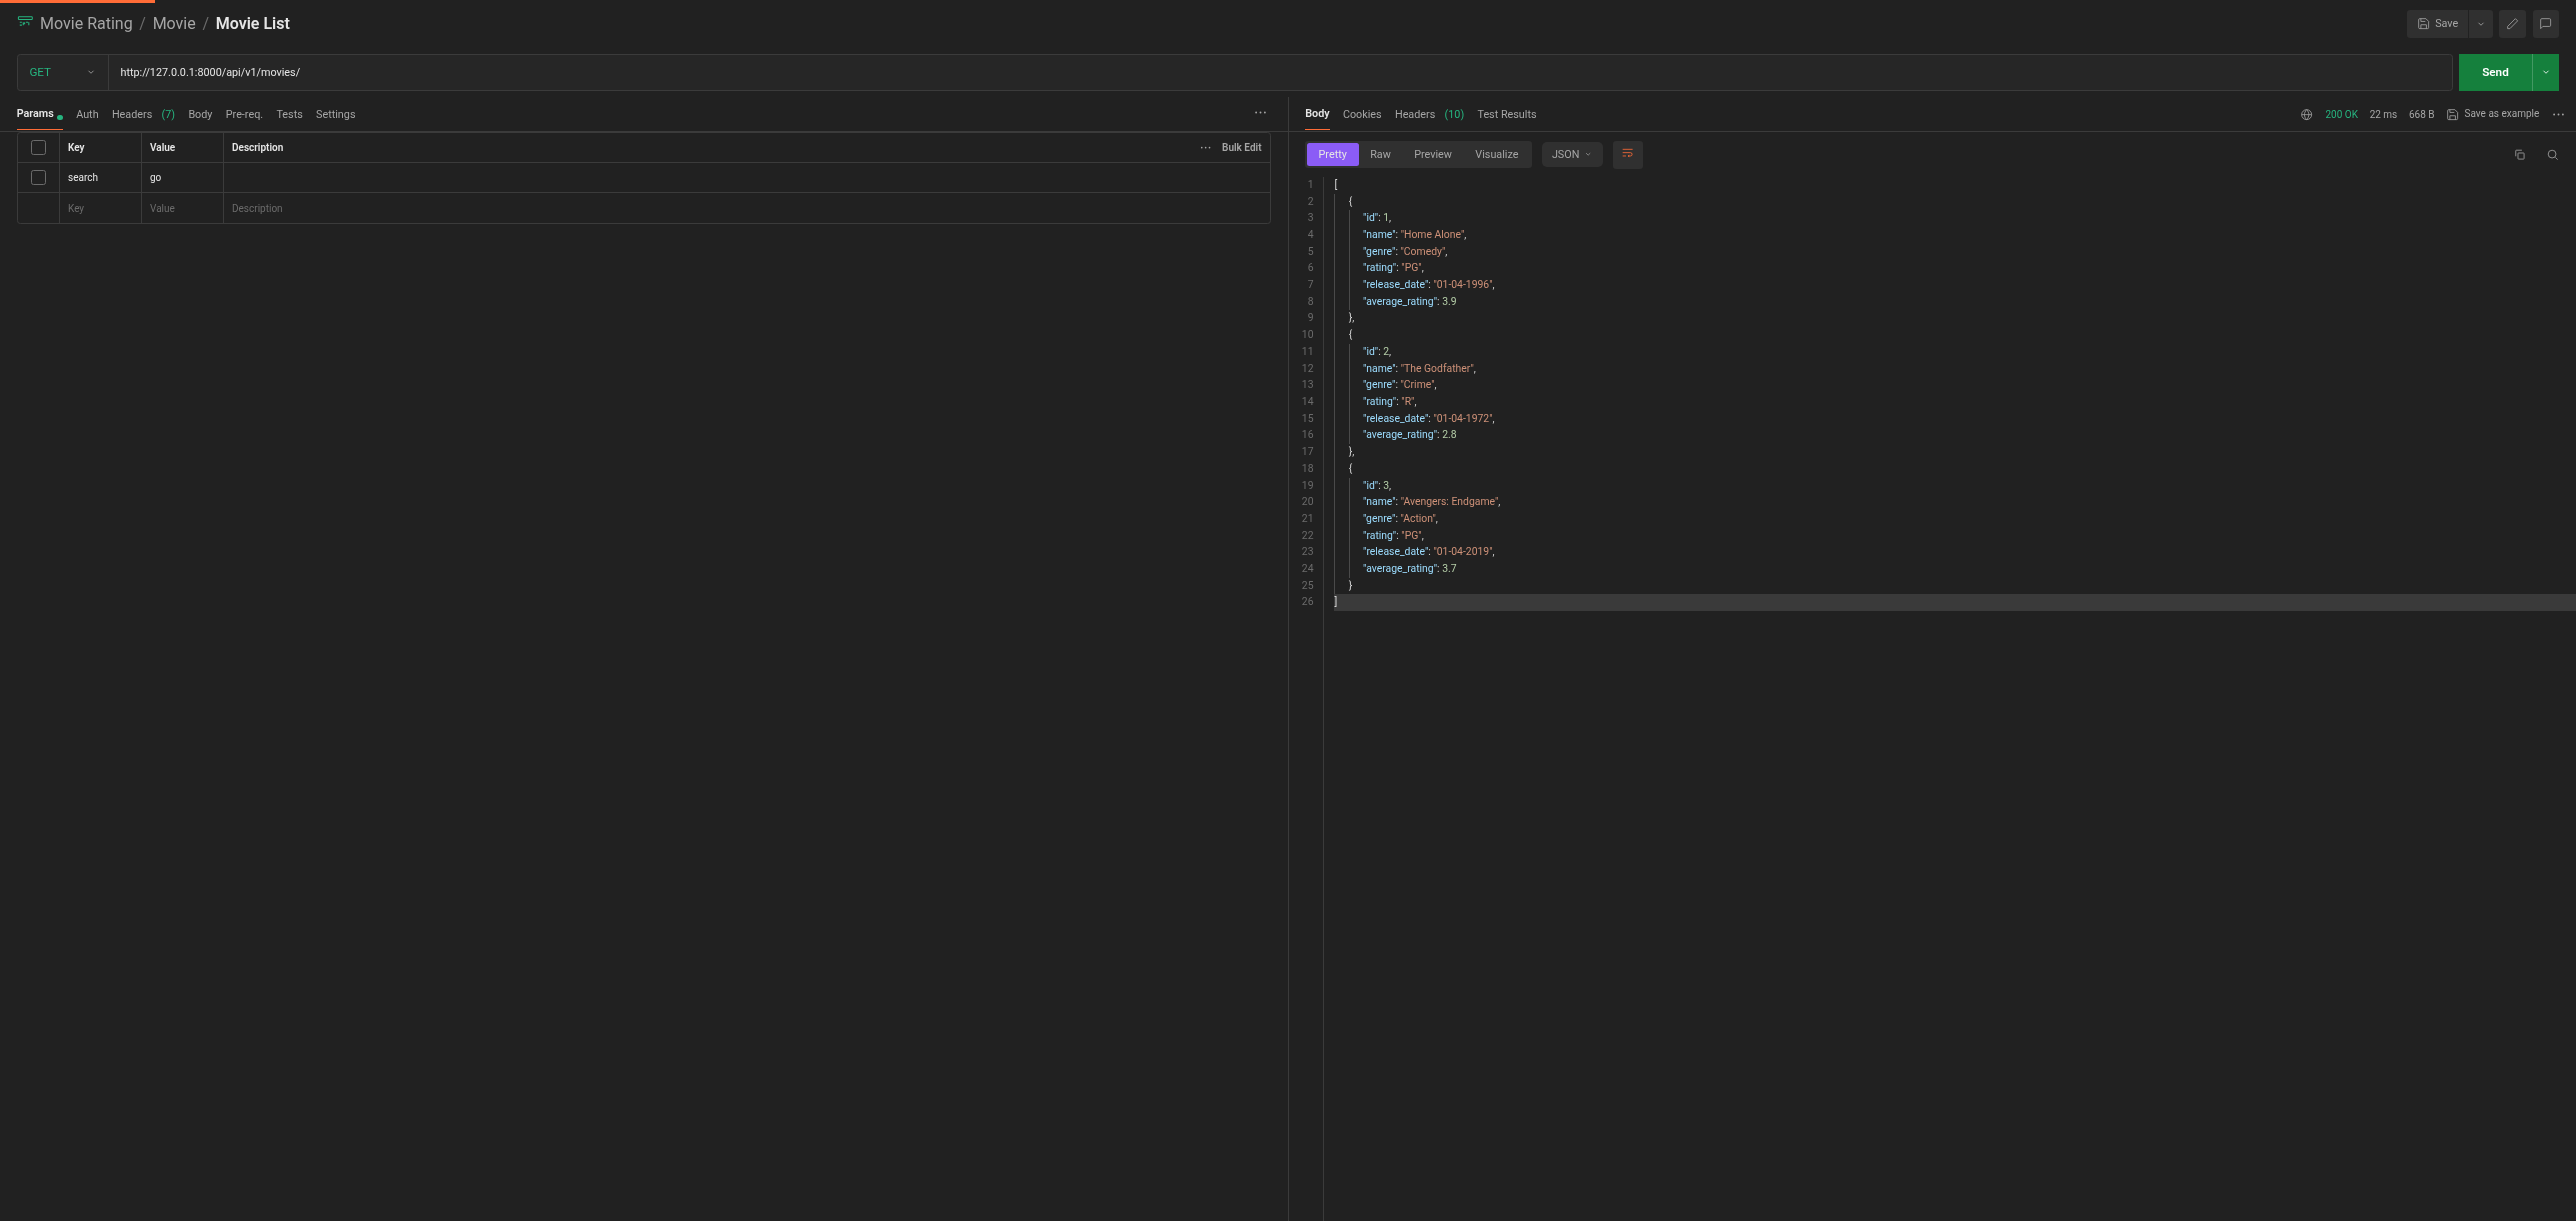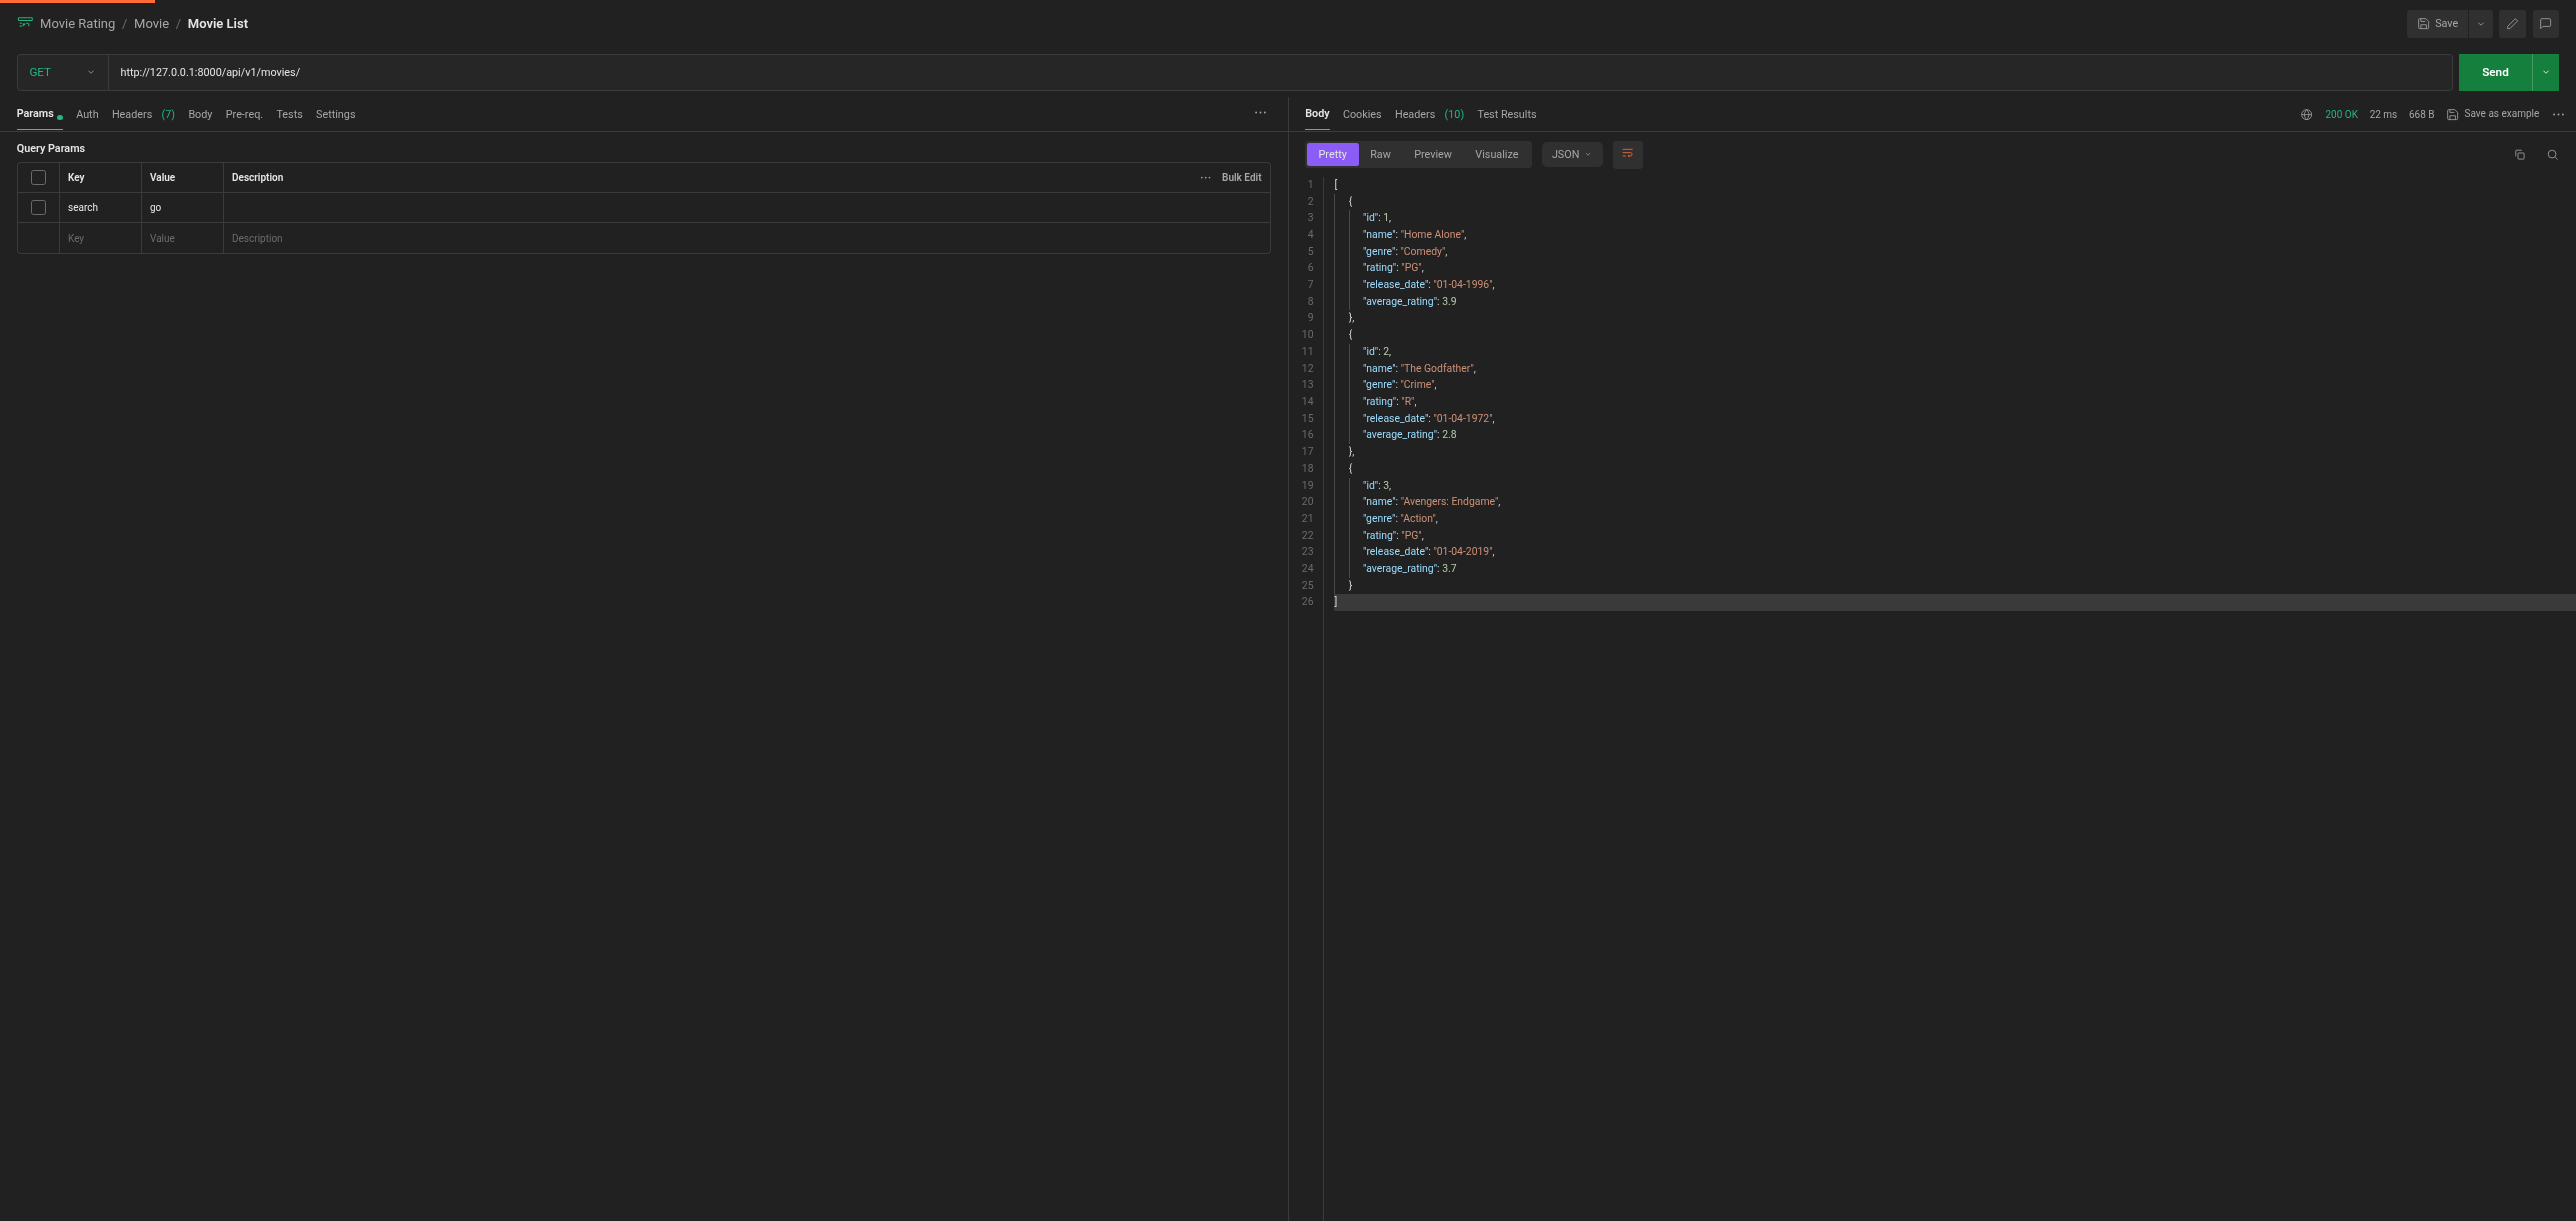--- a/index.html
+++ b/index.html
@@ -1,19 +1,19 @@
 <!DOCTYPE html>
 <html style="font-size:13.3px"><head>
 <meta charset="utf-8">
 <style>
 *{margin:0;padding:0;box-sizing:border-box;font-family:-apple-system,BlinkMacSystemFont,"Segoe UI",Roboto,sans-serif}
 body{background:#212121;color:#a6a6a6;font-size:10.8px;height:100vh;overflow:hidden}
 .top-orange{position:absolute;top:0;left:0;height:2.5px;width:155px;background:#ff6c37}
 .header{display:flex;align-items:center;justify-content:space-between;padding:8.3px 16.7px;height:47px}
-.breadcrumb{display:flex;align-items:center;gap:6.7px;font-size:13px}
+.breadcrumb{display:flex;align-items:flex-start;gap:6.7px;font-size:16px}
 .breadcrumb svg{width:16.7px;height:16.7px}
 .breadcrumb a{color:#a6a6a6;text-decoration:none}
 .breadcrumb .sep{color:#6b6b6b}
 .breadcrumb .current{color:#e6e6e6;font-weight:600}
 .header-right{display:flex;align-items:center;gap:6.7px}
 .btn{display:flex;align-items:center;gap:5px;padding:5px 10px;border:none;border-radius:3.3px;background:#303030;color:#a6a6a6;cursor:pointer;font-size:10.8px;height:28px}
 .btn-icon{padding:5px 6.7px;justify-content:center}
 .btn-group{display:flex}
 .btn-group .btn:first-child{border-right:0.8px solid #212121;border-top-right-radius:0;border-bottom-right-radius:0}
 .btn-group .btn:last-child{border-top-left-radius:0;border-bottom-left-radius:0}
@@ -153,21 +153,20 @@
       <div class="tab">Settings</div>
       <div class="spacer"></div>
       <div class="icon-btn">
         <svg width="15" height="15" viewBox="0 0 24 24">
             <circle cx="5" cy="12" r="1.5" fill="#a6a6a6"></circle>
             <circle cx="12" cy="12" r="1.5" fill="#a6a6a6"></circle>
             <circle cx="19" cy="12" r="1.5" fill="#a6a6a6"></circle>
           </svg>
       </div>
     </div>
-    <div class="section-label">Query Params</div>
     <div class="params-table">
       <div class="prow head">
         <div class="pcell chk">
             <div class="checkbox"></div>
           </div>
         <div class="pcell key">Key</div>
         <div class="pcell val">Value</div>
         <div class="pcell desc">
           <span>Description</span>
           <span style="display:flex;gap:10px;align-items:center">

